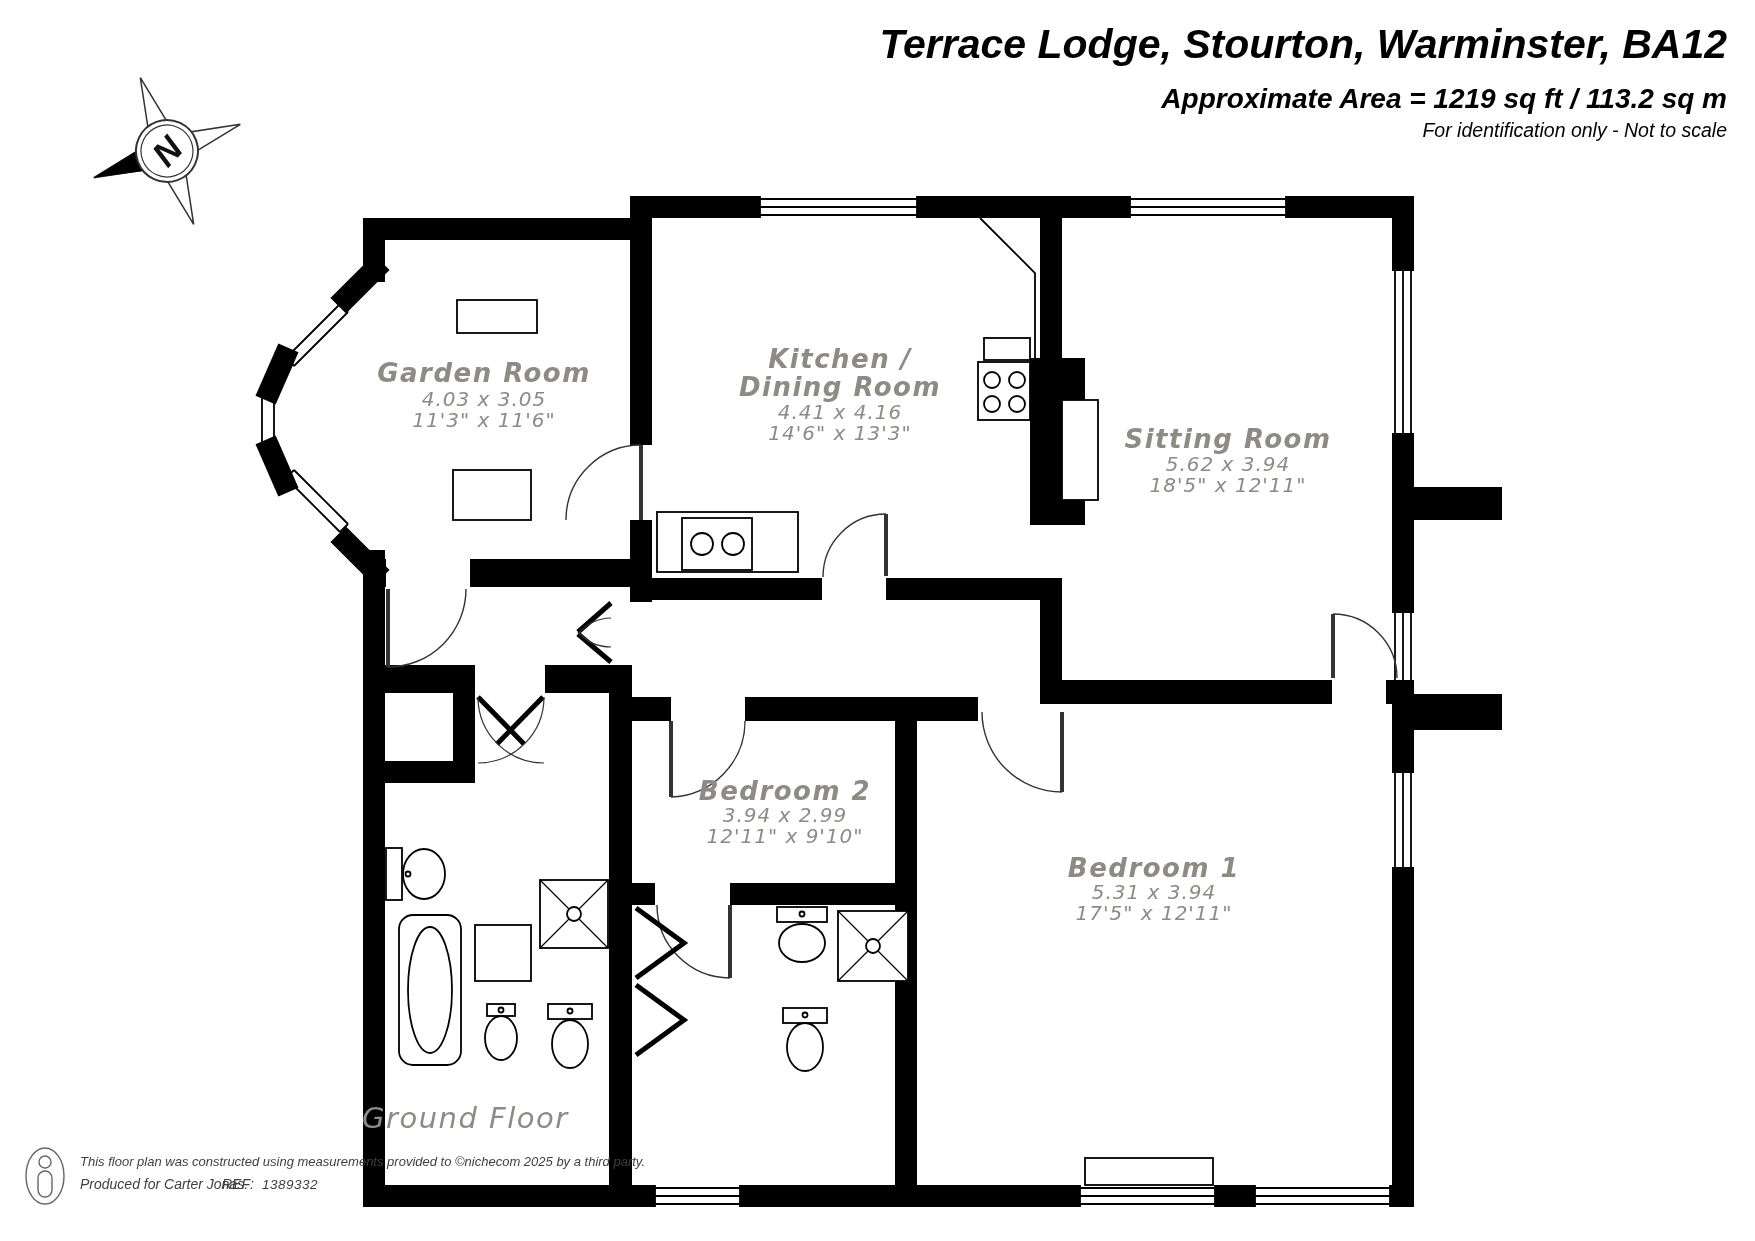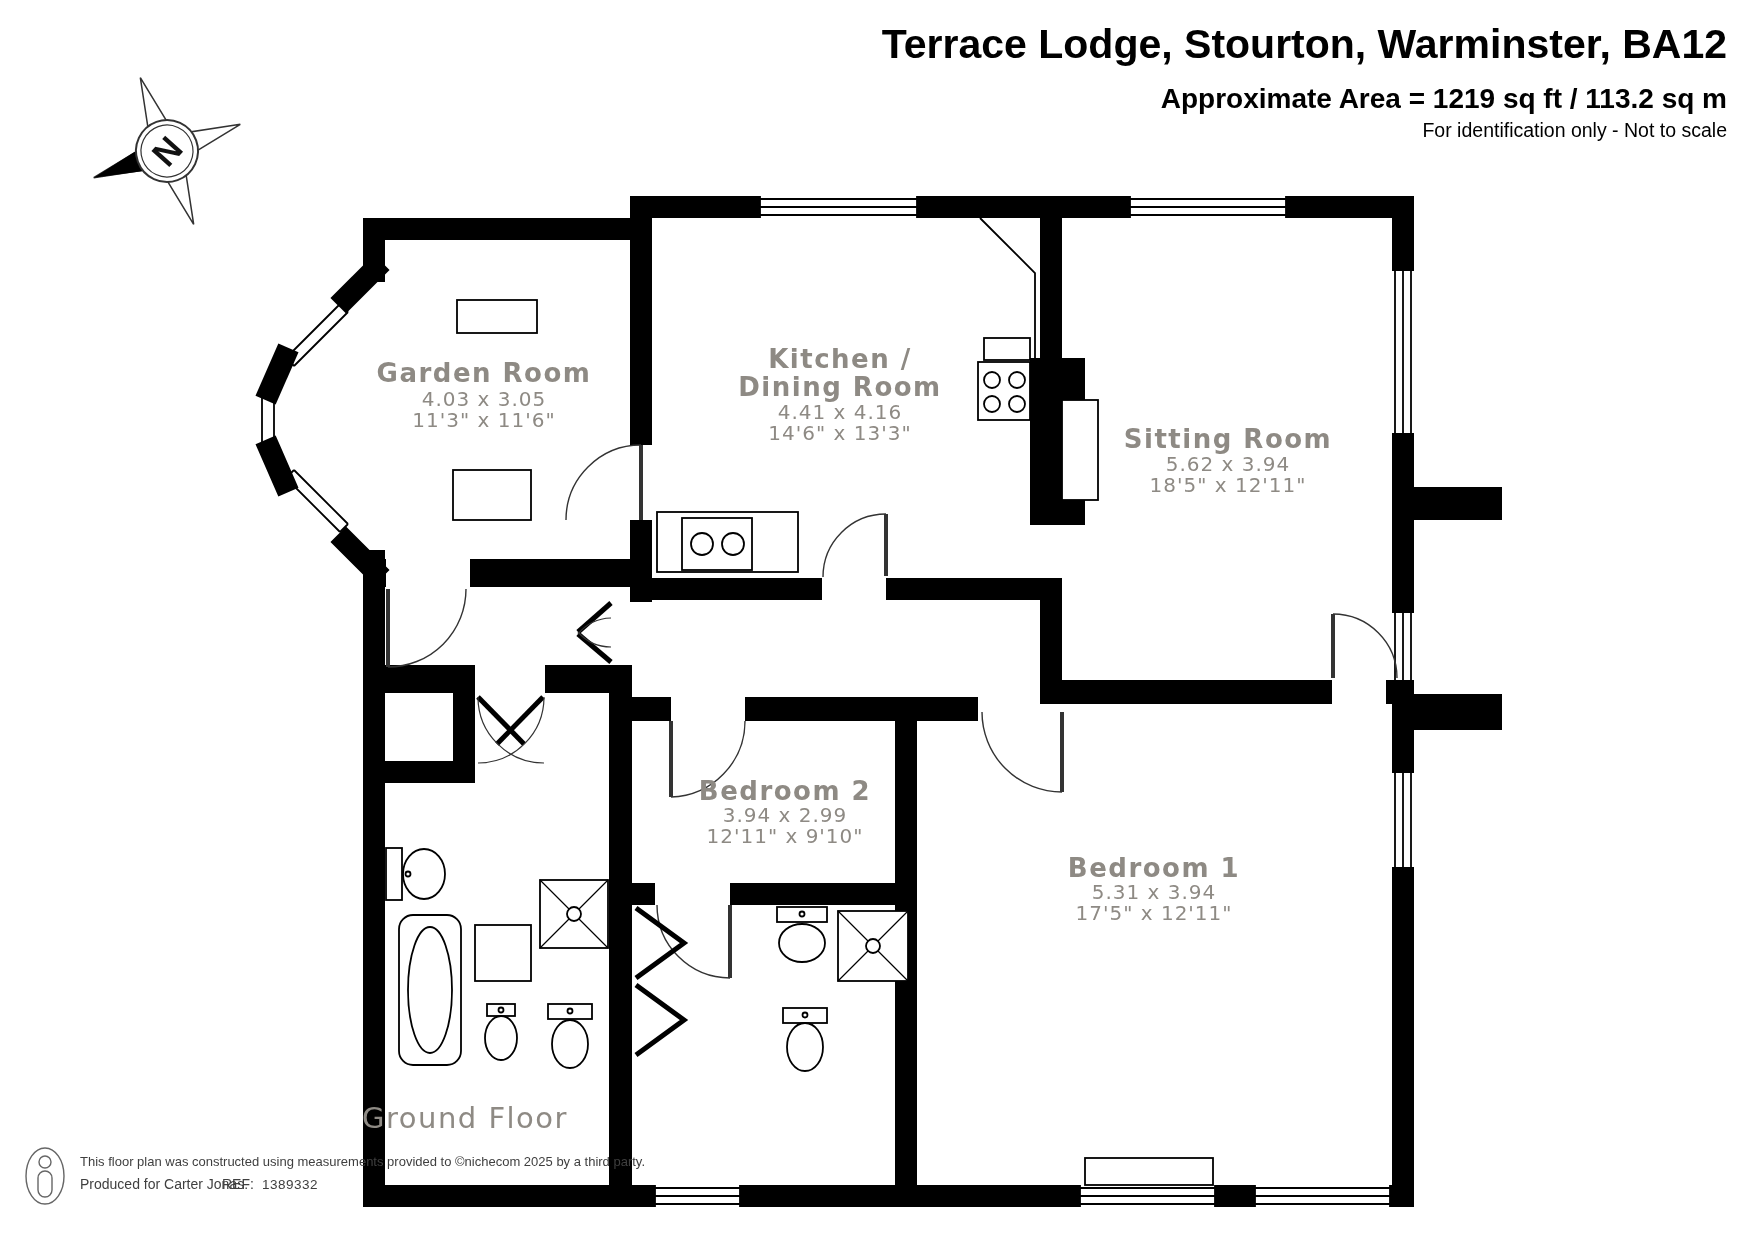--- a/index.html
+++ b/index.html
@@ -1,17 +1,17 @@
 <!DOCTYPE html>
 <html><head>
 <meta charset="utf-8">
 <style>
   html,body{margin:0;padding:0;background:#ffffff;}
   .page{position:relative;width:1755px;height:1241px;background:#fff;overflow:hidden;
-        font-family:"Liberation Sans",sans-serif;}
+        font-family:"Liberation Sans",sans-serif;font-style:italic;}
   svg{display:block}
   .room-name{font-family:"DejaVu Sans",sans-serif;font-weight:600;letter-spacing:1.5px;}
   .room-dim{font-family:"DejaVu Sans",sans-serif;font-weight:400;letter-spacing:1px;}
   .hdr-title{font-family:"Liberation Sans",sans-serif;font-weight:bold;}
   .hdr-area{font-family:"Liberation Sans",sans-serif;font-weight:bold;}
   .hdr-note{font-family:"Liberation Sans",sans-serif;}
   .floor-lbl{font-family:"DejaVu Sans",sans-serif;font-weight:500;letter-spacing:1.5px;}
   .ftr{font-family:"Liberation Sans",sans-serif;}
 </style>
 </head>

